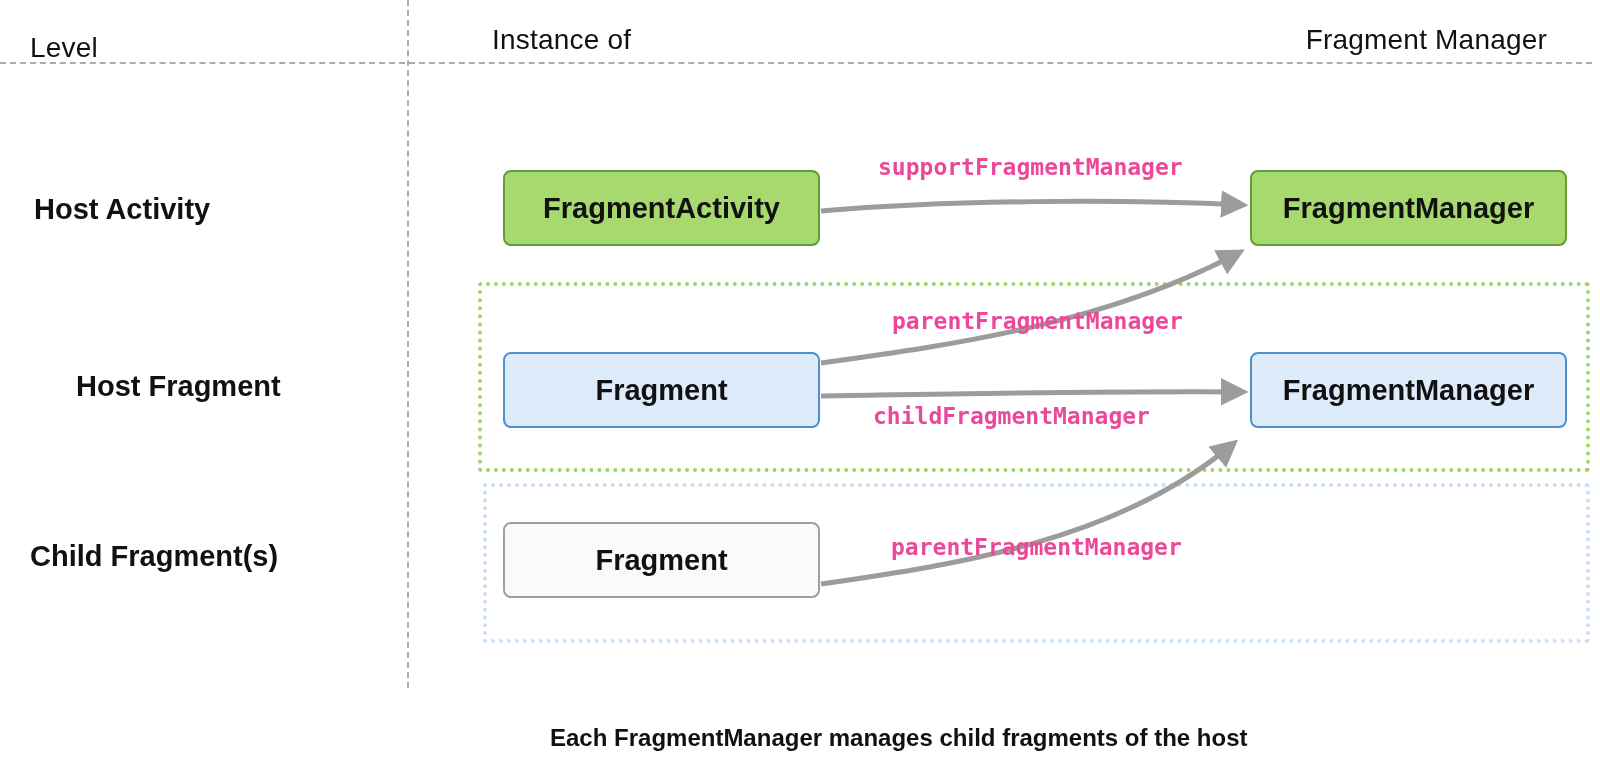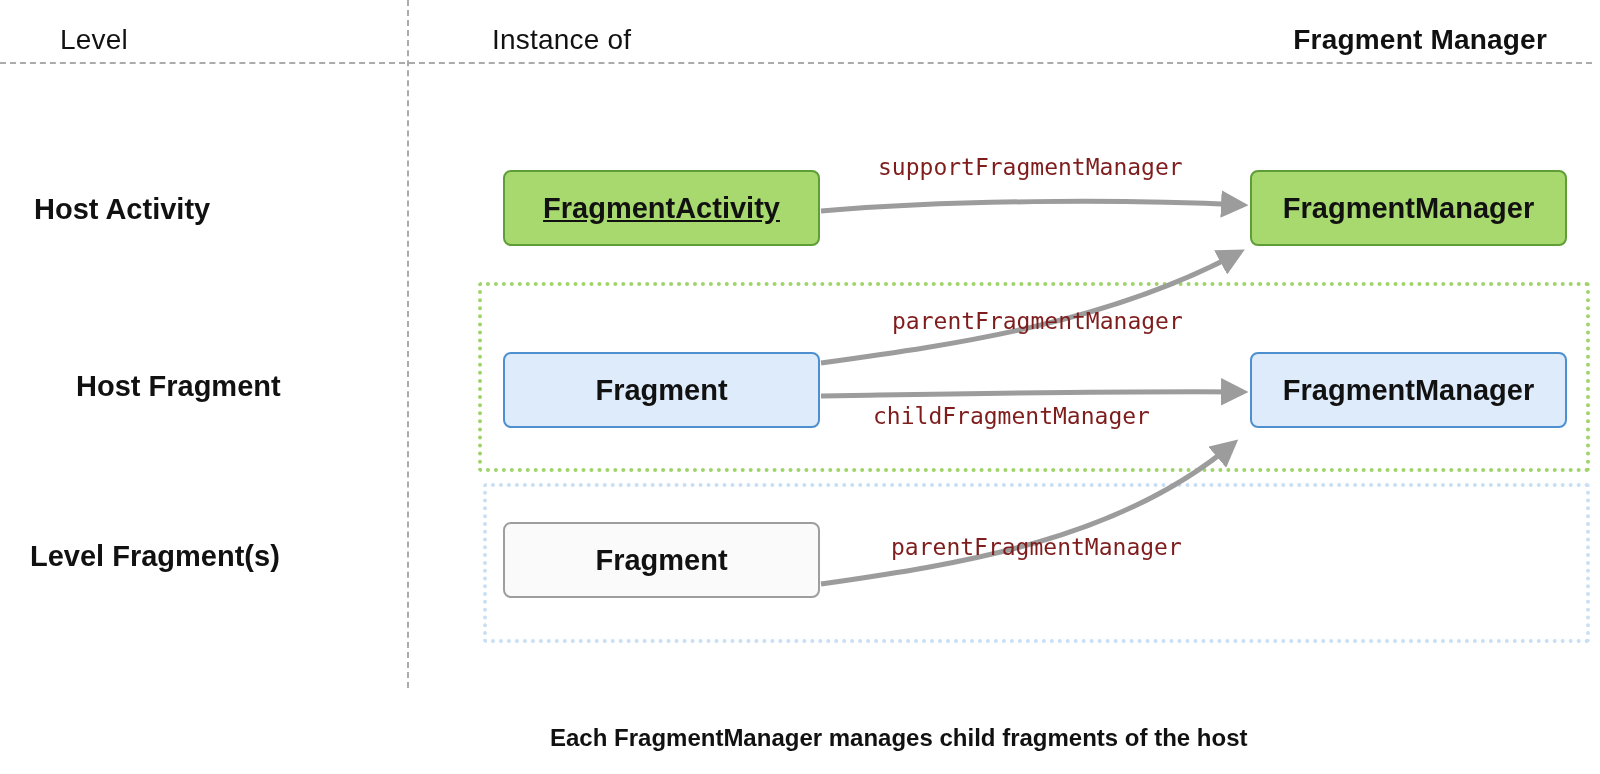--- a/index.html
+++ b/index.html
@@ -25,57 +25,57 @@
     display:flex;align-items:center;justify-content:center;
     font-size:29px;font-weight:700;white-space:nowrap;
   }
   .node-green{background:var(--green-fill);border:2px solid var(--green-border);}
   .node-blue{background:var(--blue-fill);border:2px solid var(--blue-border);}
   .node-neutral{background:var(--neutral-fill);border:2px solid var(--neutral-border);}
   .container{box-sizing:border-box;border-radius:4px;}
   .container-green{left:478px;top:282px;width:1112px;height:190px;border:4px dotted var(--container-green);}
   .container-blue{left:483px;top:483px;width:1107px;height:160px;border:4px dotted var(--container-blue);}
   .mono{
-    font-family:"DejaVu Sans Mono", monospace;font-size:23px;font-weight:400;
-    white-space:nowrap;color:#7f1d1d;
+    font-family:"DejaVu Sans Mono", monospace;font-size:23px;font-weight:700;
+    white-space:nowrap;color:#ec4899;
   }
   .caption{left:550px;top:724px;font-size:24px;font-weight:700;white-space:nowrap;}
   svg.arrows{position:absolute;left:0;top:0;pointer-events:none;}
   svg.arrows path{stroke:var(--arrow);stroke-width:5;fill:none;}
 </style>
 </head>
 <body>
 
 <div class="abs vline"></div>
 <div class="abs hline"></div>
 
-<div class="abs hdr" style="left:30px;top:24px;margin-left:30px;">Level</div>
+<div class="abs hdr" style="left:30px;top:32px;">Level</div>
 <div class="abs hdr" style="left:492px;top:24px;text-align:right;">Instance of</div>
-<div class="abs hdr" style="right:53px;top:24px;font-weight:bold;">Fragment Manager</div>
+<div class="abs hdr" style="right:53px;top:24px;">Fragment Manager</div>
 
 <div class="abs rowlbl" style="left:34px;top:193px;">Host Activity</div>
 <div class="abs rowlbl" style="left:30px;top:370px;margin-left:46px;">Host Fragment</div>
-<div class="abs rowlbl" style="left:30px;top:540px;">Level Fragment(s)</div>
+<div class="abs rowlbl" style="left:30px;top:540px;">Child Fragment(s)</div>
 
 <div class="abs container container-green"></div>
 <div class="abs container container-blue"></div>
 
 <svg class="arrows" width="1600" height="774" viewBox="0 0 1600 774">
   <defs>
     <marker id="ah" viewBox="0 0 10 10" refX="8" refY="5" markerWidth="5.5" markerHeight="5.5" orient="auto-start-reverse">
       <path d="M0 0 L10 5 L0 10 z" style="fill:var(--arrow);stroke:none;"></path>
     </marker>
   </defs>
   <path d="M 821 211 C 950 200, 1120 199, 1243 205" marker-end="url(#ah)"></path>
   <path d="M 821 363 C 960 344, 1110 322, 1240 252" marker-end="url(#ah)"></path>
   <path d="M 821 396 C 950 394, 1100 391, 1243 392" marker-end="url(#ah)"></path>
   <path d="M 821 584 C 960 564, 1120 540, 1234 443" marker-end="url(#ah)"></path>
 </svg>
 
-<div class="abs node node-green" style="left:503px;top:170px;text-decoration:underline;">FragmentActivity</div>
+<div class="abs node node-green" style="left:503px;top:170px;">FragmentActivity</div>
 <div class="abs node node-green" style="left:1250px;top:170px;">FragmentManager</div>
 <div class="abs node node-blue" style="left:503px;top:352px;">Fragment</div>
 <div class="abs node node-blue" style="left:1250px;top:352px;">FragmentManager</div>
 <div class="abs node node-neutral" style="left:503px;top:522px;">Fragment</div>
 
 <div class="abs mono" style="left:878px;top:154px;">supportFragmentManager</div>
 <div class="abs mono" style="left:892px;top:308px;">parentFragmentManager</div>
 <div class="abs mono" style="left:873px;top:403px;">childFragmentManager</div>
 <div class="abs mono" style="left:891px;top:534px;">parentFragmentManager</div>
 

